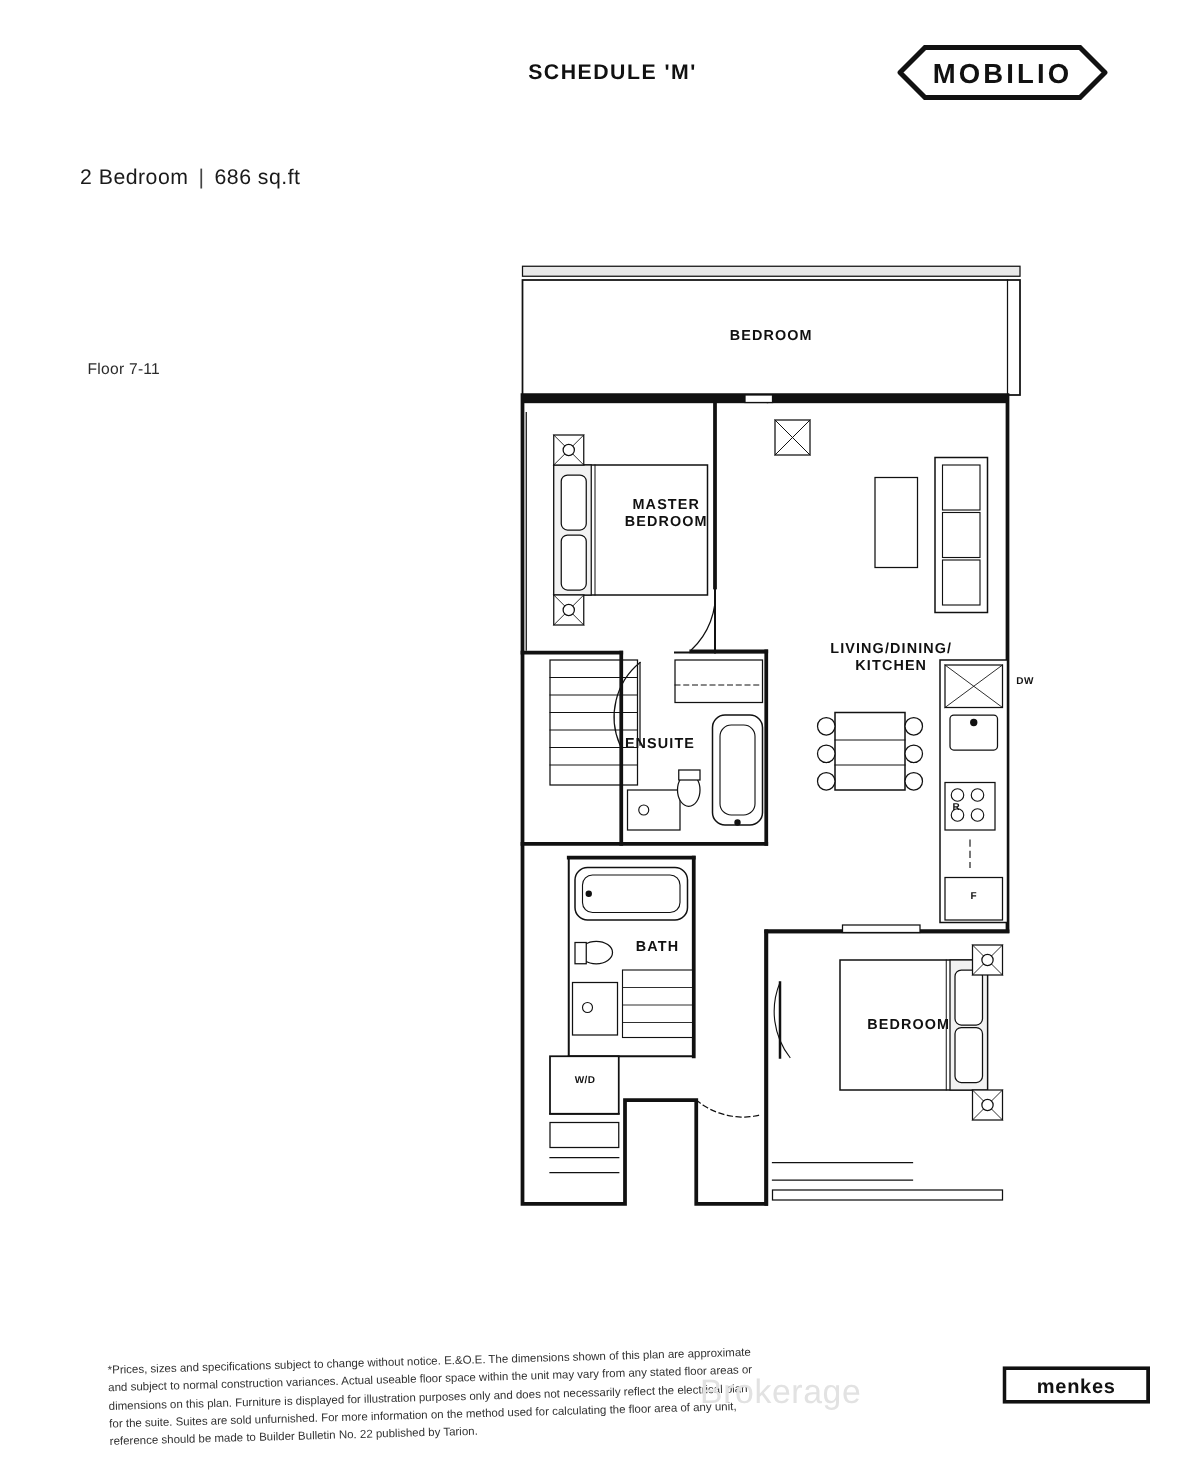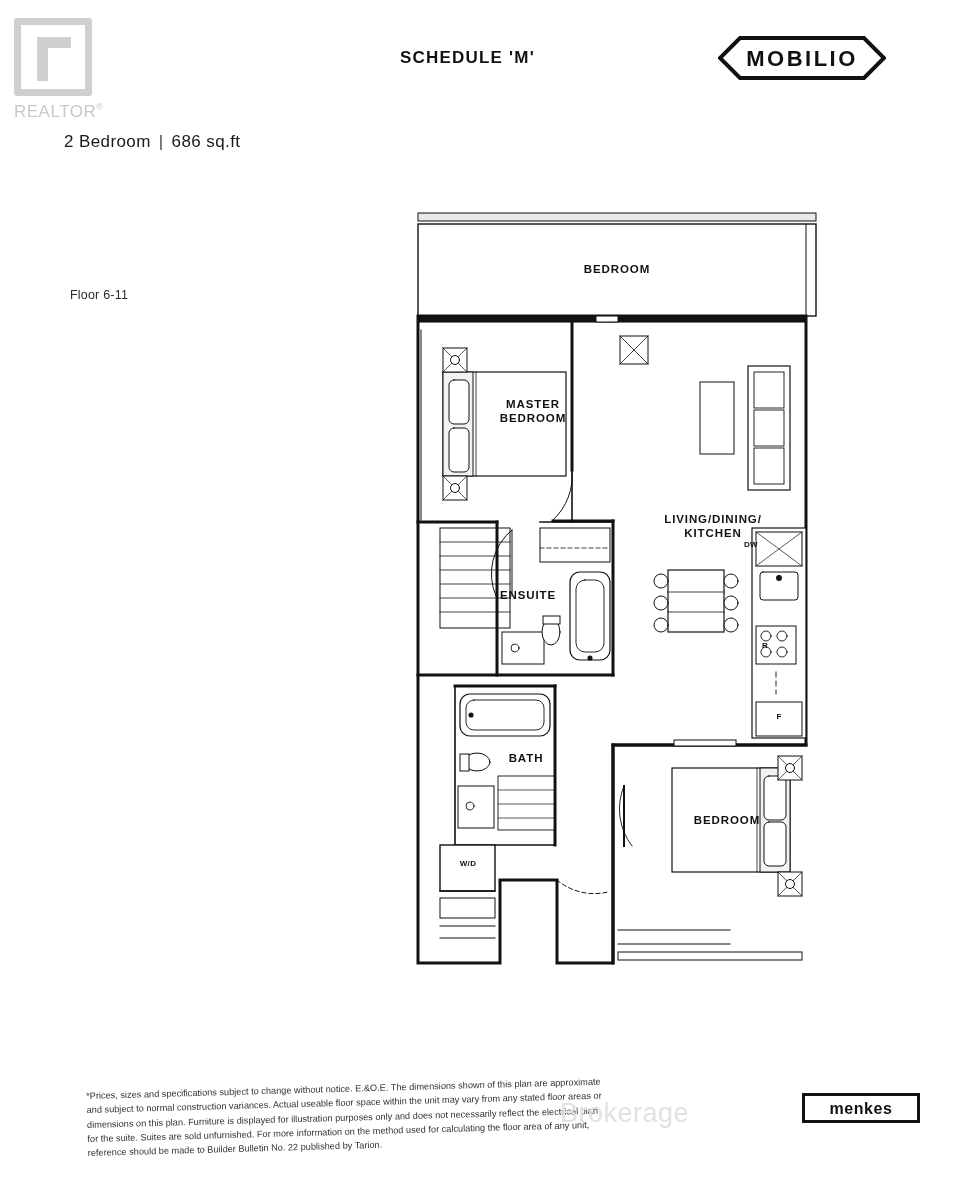--- a/index.html
+++ b/index.html
@@ -88,20 +88,21 @@
   .plan-sub .sep {
     margin: 0 8px;
     color: #444;
   }
 
   .schedule-title {
     position: absolute;
     left: 400px;
     top: 48px;
     width: 180px;
+    text-align: center;
     font-size: 17px;
     font-weight: 700;
     letter-spacing: 1.2px;
     color: #111;
   }
 
   .mobilio-badge {
     position: absolute;
     left: 718px;
     top: 36px;
@@ -174,40 +175,36 @@
     width: 118px;
     height: 30px;
   }
   .menkes-badge svg { display: block; }
 </style>
 </head>
 <body>
 
 <div id="page">
 
-  <div class="realtor-logo">
-    <div class="realtor-mark"></div>
-    <div class="realtor-word"><span>REALTOR</span><sup>®</sup></div>
-  </div>
 
 
   <div class="plan-sub">
     <span>2 Bedroom</span><span class="sep">|</span><span>686 sq.ft</span>
   </div>
 
   <div class="schedule-title">SCHEDULE 'M'</div>
 
   <div class="mobilio-badge">
     <svg viewBox="0 0 168 44" width="168" height="44">
       <polygon points="22,2 146,2 166,22 146,42 22,42 2,22" fill="#ffffff" stroke="#111" stroke-width="4"></polygon>
       <text x="84" y="30" text-anchor="middle" font-family="Liberation Sans, sans-serif" font-size="22" font-weight="700" letter-spacing="2.5" fill="#111">MOBILIO</text>
     </svg>
   </div>
 
-  <div class="floor-note">Floor 6-11</div>
+  <div class="floor-note">Floor 7-11</div>
 
   <svg id="plan" width="961" height="1179" viewBox="0 0 961 1179">
     <g fill="none" stroke="#111" stroke-width="1.1" stroke-linecap="square">
 
       <rect x="418" y="213" width="398" height="8" fill="#e9e9e9" stroke="#111" stroke-width="1"></rect>
       <rect x="418" y="224" width="398" height="92" fill="#ffffff" stroke="#111" stroke-width="1.4"></rect>
       <line x1="806" y1="224" x2="806" y2="316" stroke="#111" stroke-width="1"></line>
 
       <path d="M418,316 L418,963 L500,963 L500,880 L557,880 L557,963 L613,963 L613,745 L806,745 L806,316 Z" fill="#ffffff" stroke="#111" stroke-width="3"></path>
 
@@ -368,21 +365,21 @@
 
   <div class="room-label" style="left:562px; top:262px; width:110px;">BEDROOM</div>
   <div class="room-label" style="left:473px; top:397px; width:120px;">MASTER
 BEDROOM</div>
   <div class="room-label" style="left:650px; top:512px; width:126px;">LIVING/DINING/
 KITCHEN</div>
   <div class="room-label" style="left:478px; top:588px; width:100px;">ENSUITE</div>
   <div class="room-label" style="left:486px; top:751px; width:80px;">BATH</div>
   <div class="room-label" style="left:672px; top:813px; width:110px;">BEDROOM</div>
 
-  <div class="tiny-label" style="left:734px; top:540px; width:34px;">DW</div>
+  <div class="tiny-label" style="left:803px; top:540px; width:34px;">DW</div>
   <div class="tiny-label" style="left:451px; top:859px; width:34px;">W/D</div>
   <div class="tiny-label" style="left:762px; top:712px; width:34px;">F</div>
   <div class="tiny-label" style="left:757px; top:641px; width:16px;">R</div>
 
   <div class="disclaimer">*Prices, sizes and specifications subject to change without notice. E.&amp;O.E. The dimensions shown of this plan are approximate and subject to normal construction variances. Actual useable floor space within the unit may vary from any stated floor areas or dimensions on this plan. Furniture is displayed for illustration purposes only and does not necessarily reflect the electrical plan for the suite. Suites are sold unfurnished. For more information on the method used for calculating the floor area of any unit, reference should be made to Builder Bulletin No. 22 published by Tarion.</div>
   <div class="watermark">Brokerage</div>
 
   <div class="menkes-badge">
     <svg viewBox="0 0 118 30" width="118" height="30">
       <rect x="1.5" y="1.5" width="115" height="27" fill="#ffffff" stroke="#111" stroke-width="3"></rect>

